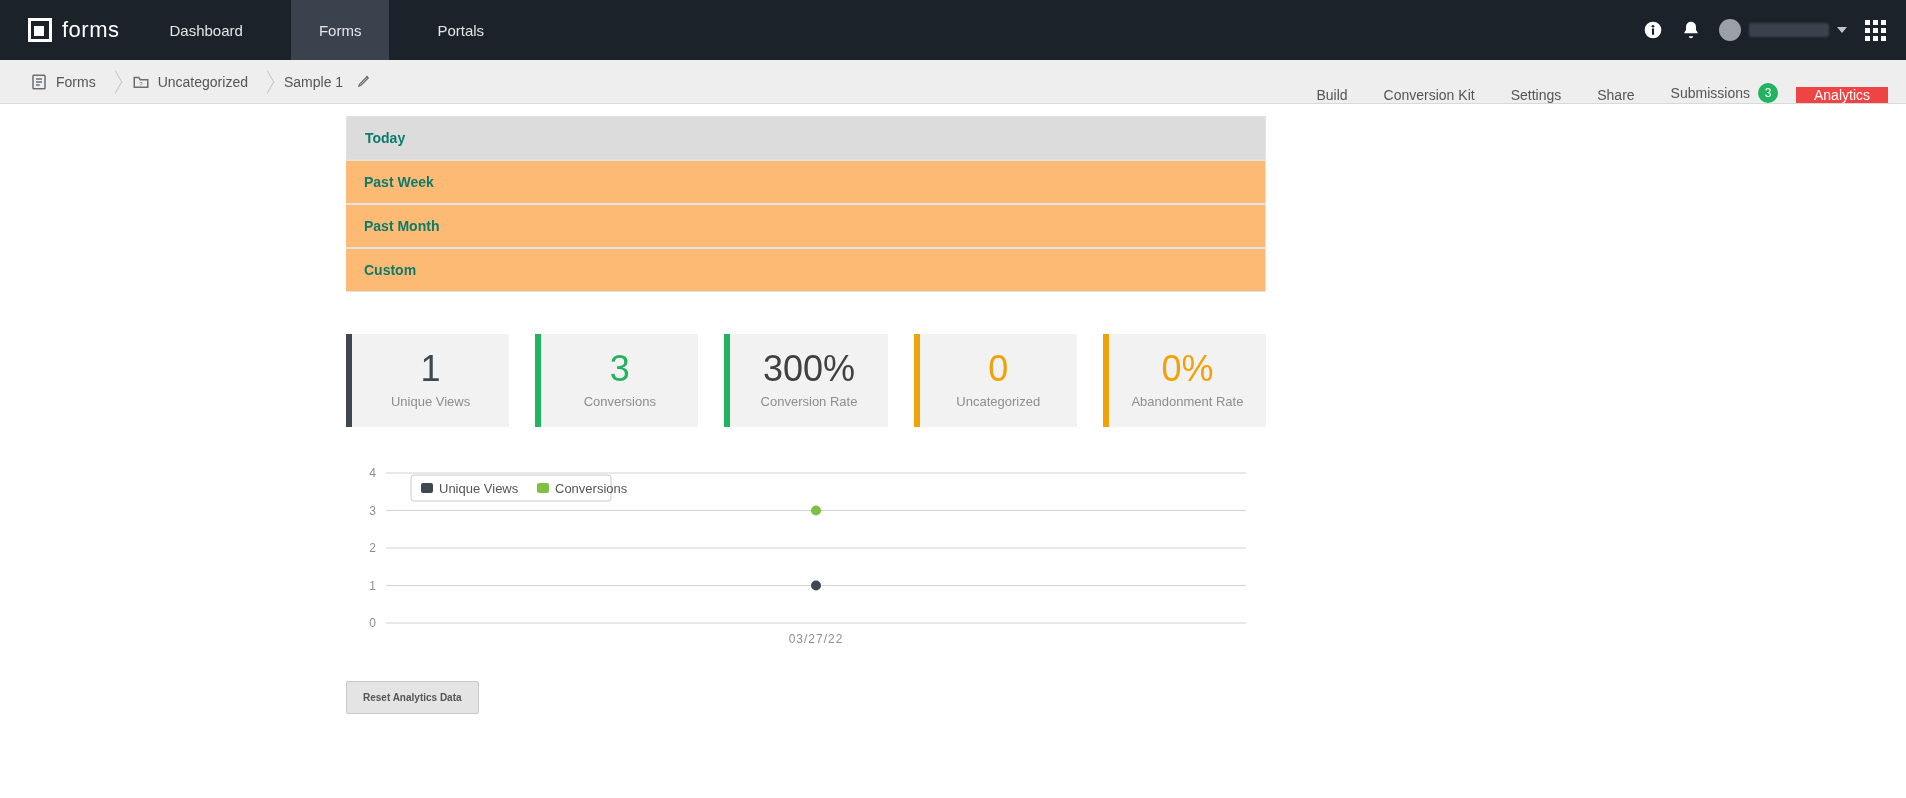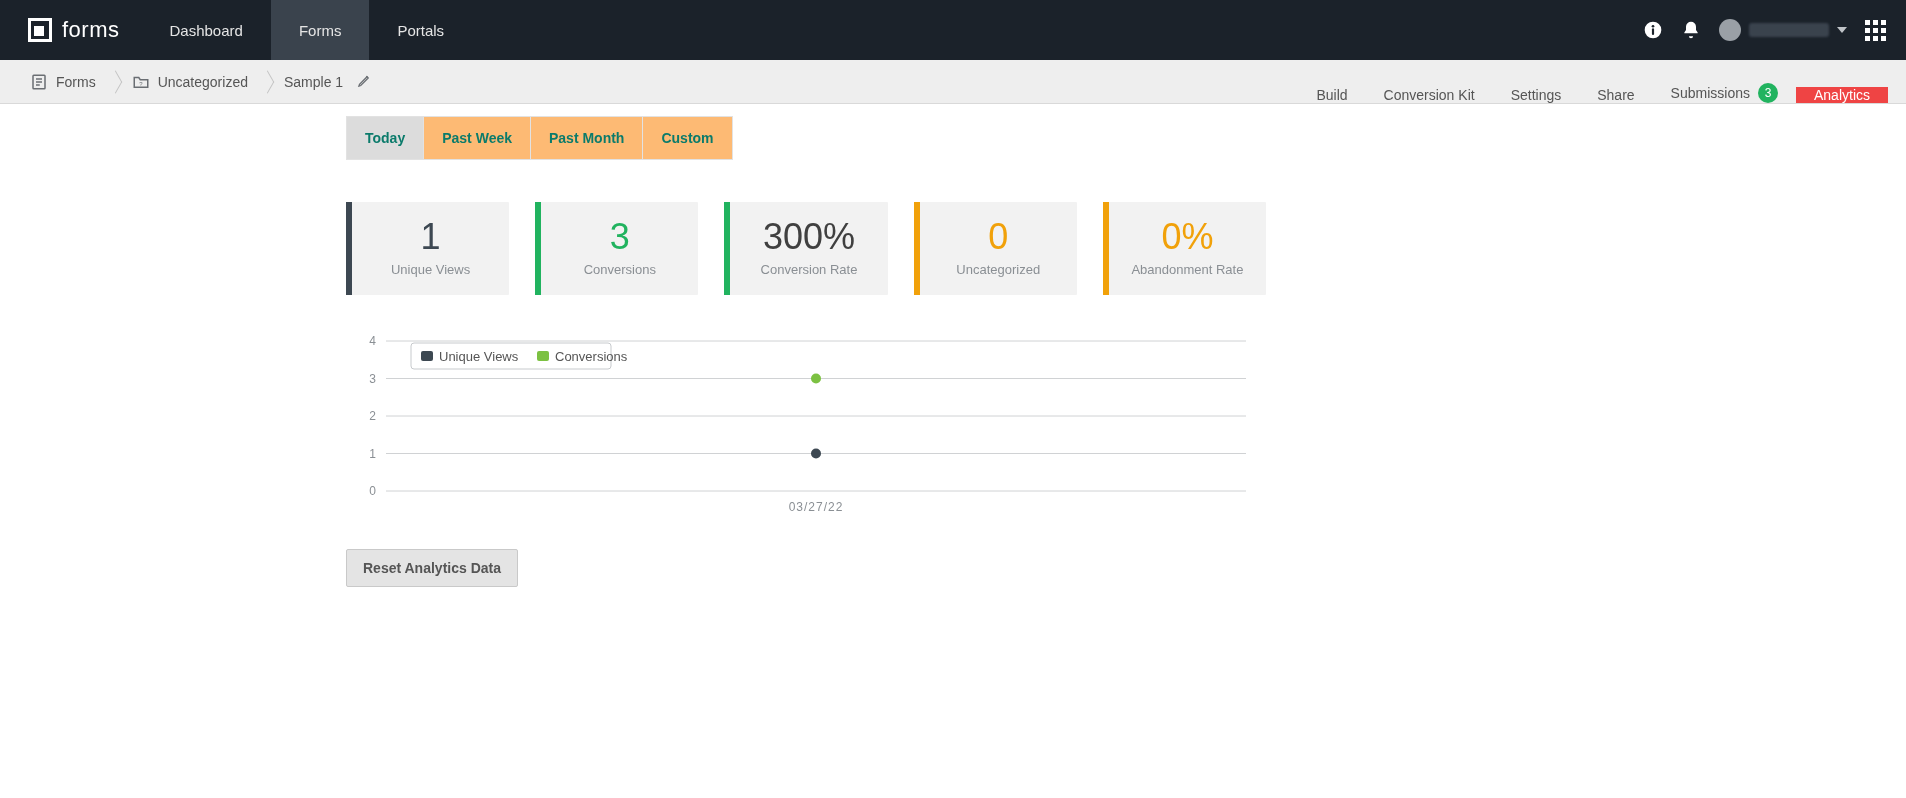--- a/index.html
+++ b/index.html
@@ -4,21 +4,21 @@
   <style>
     * { margin: 0; padding: 0; box-sizing: border-box; }
     body { font-family: -apple-system, BlinkMacSystemFont, "Segoe UI", Arial, sans-serif; background: #fff; color: #333; }
 
     
     .topnav { height: 60px; background: #1b222a; display: flex; align-items: center; color: #fff; }
     .brand { display: flex; align-items: center; gap: 10px; padding: 0 22px 0 28px; }
     .brand-icon { width: 24px; height: 24px; border: 3px solid #fff; position: relative; }
     .brand-icon::after { content: ""; position: absolute; left: 3px; bottom: 3px; width: 10px; height: 10px; background: #fff; }
     .brand-text { font-size: 22px; font-weight: 300; letter-spacing: 0.5px; }
-    .topnav-links { display: flex; height: 100%; }
+    .topnav-links { display: flex; height: 100%; gap: 20px; }
     .topnav-link { display: flex; align-items: center; padding: 0 28px; height: 100%; font-size: 15px; color: #e5e5e5; cursor: pointer; }
     .topnav-link.active { background: #3a434d; }
     .topnav-spacer { flex: 1; }
     .topnav-right { display: flex; align-items: center; gap: 18px; padding-right: 20px; }
     .icon-btn { color: #fff; display:flex; align-items:center; justify-content:center; cursor:pointer; }
     .avatar { width: 22px; height: 22px; border-radius: 50%; background: #9aa0a6; }
     .user-area { display:flex; align-items:center; gap:8px; cursor:pointer; }
     .user-name-blur { width: 80px; height: 14px; background: #3a434d; border-radius: 3px; filter: blur(1px); }
     .chevron-down { width: 0; height: 0; border-left: 5px solid transparent; border-right: 5px solid transparent; border-top: 6px solid #c0c4c8; }
     .apps-grid { display:grid; grid-template-columns:repeat(3,5px); grid-template-rows:repeat(3,5px); gap:3px; }
@@ -33,37 +33,37 @@
     .pencil-icon { margin-left: 6px; cursor:pointer; }
     .subbar-spacer { flex:1; }
     .subtabs { display:flex; align-items:flex-end; height:100%; }
     .subtab { display:flex; align-items:center; padding:0 18px; color:#555; cursor:pointer; gap:8px; }
     .subtab.active { background:#ef4444; color:#fff; }
     .badge { background:#21b35f; color:#fff; border-radius:50%; width:20px; height:20px; display:flex; align-items:center; justify-content:center; font-size:12px; }
 
     
     .content { max-width: 920px; margin: 0 0 0 346px; padding-top: 12px; }
 
-    .range-tabs { display:flex; }
+    .range-tabs { display:flex;flex-direction:column; }
     .range-tab { padding: 13px 18px; font-size: 14px; color:#0b7b6b; background:#fdba74; border:1px solid #e2e2e2; border-left:none; cursor:pointer; font-weight:600; }
     .range-tab:first-child { border-left:1px solid #e2e2e2; }
     .range-tab.active { background:#dcdcdc; }
 
     .cards { display:flex; gap:26px; margin-top:42px; }
     .card { flex:1; background:#f2f2f2; display:flex; border-radius:1px; }
     .card-accent { width:6px; }
     .card-body { flex:1; text-align:center; padding: 14px 10px 18px; }
     .card-value { font-size:36px; font-weight:400; }
     .card-label { font-size:13px; color:#8a8f94; margin-top:4px; }
 
     
     .chart-wrap { margin-top: 36px; }
     #chart { width: 100%; height: 190px; display:block; }
 
-    .reset-btn { margin-top: 28px; display:inline-block; background:#e4e4e4; border:1px solid #c9c9c9; padding:10px 16px; font-size:14px; color:#555; cursor:pointer; border-radius:2px; font-weight:600; }
+    .reset-btn { margin-top: 28px; display:inline-block; background:#e4e4e4; border:1px solid #c9c9c9; padding:10px 16px; font-size:10px; color:#555; cursor:pointer; border-radius:2px; font-weight:600; }
   </style>
 </head>
 <body>
 
 <div class="topnav">
   <div class="brand">
     <div class="brand-icon"></div>
     <div class="brand-text">forms</div>
   </div>
   <div class="topnav-links" id="topnav-links">

